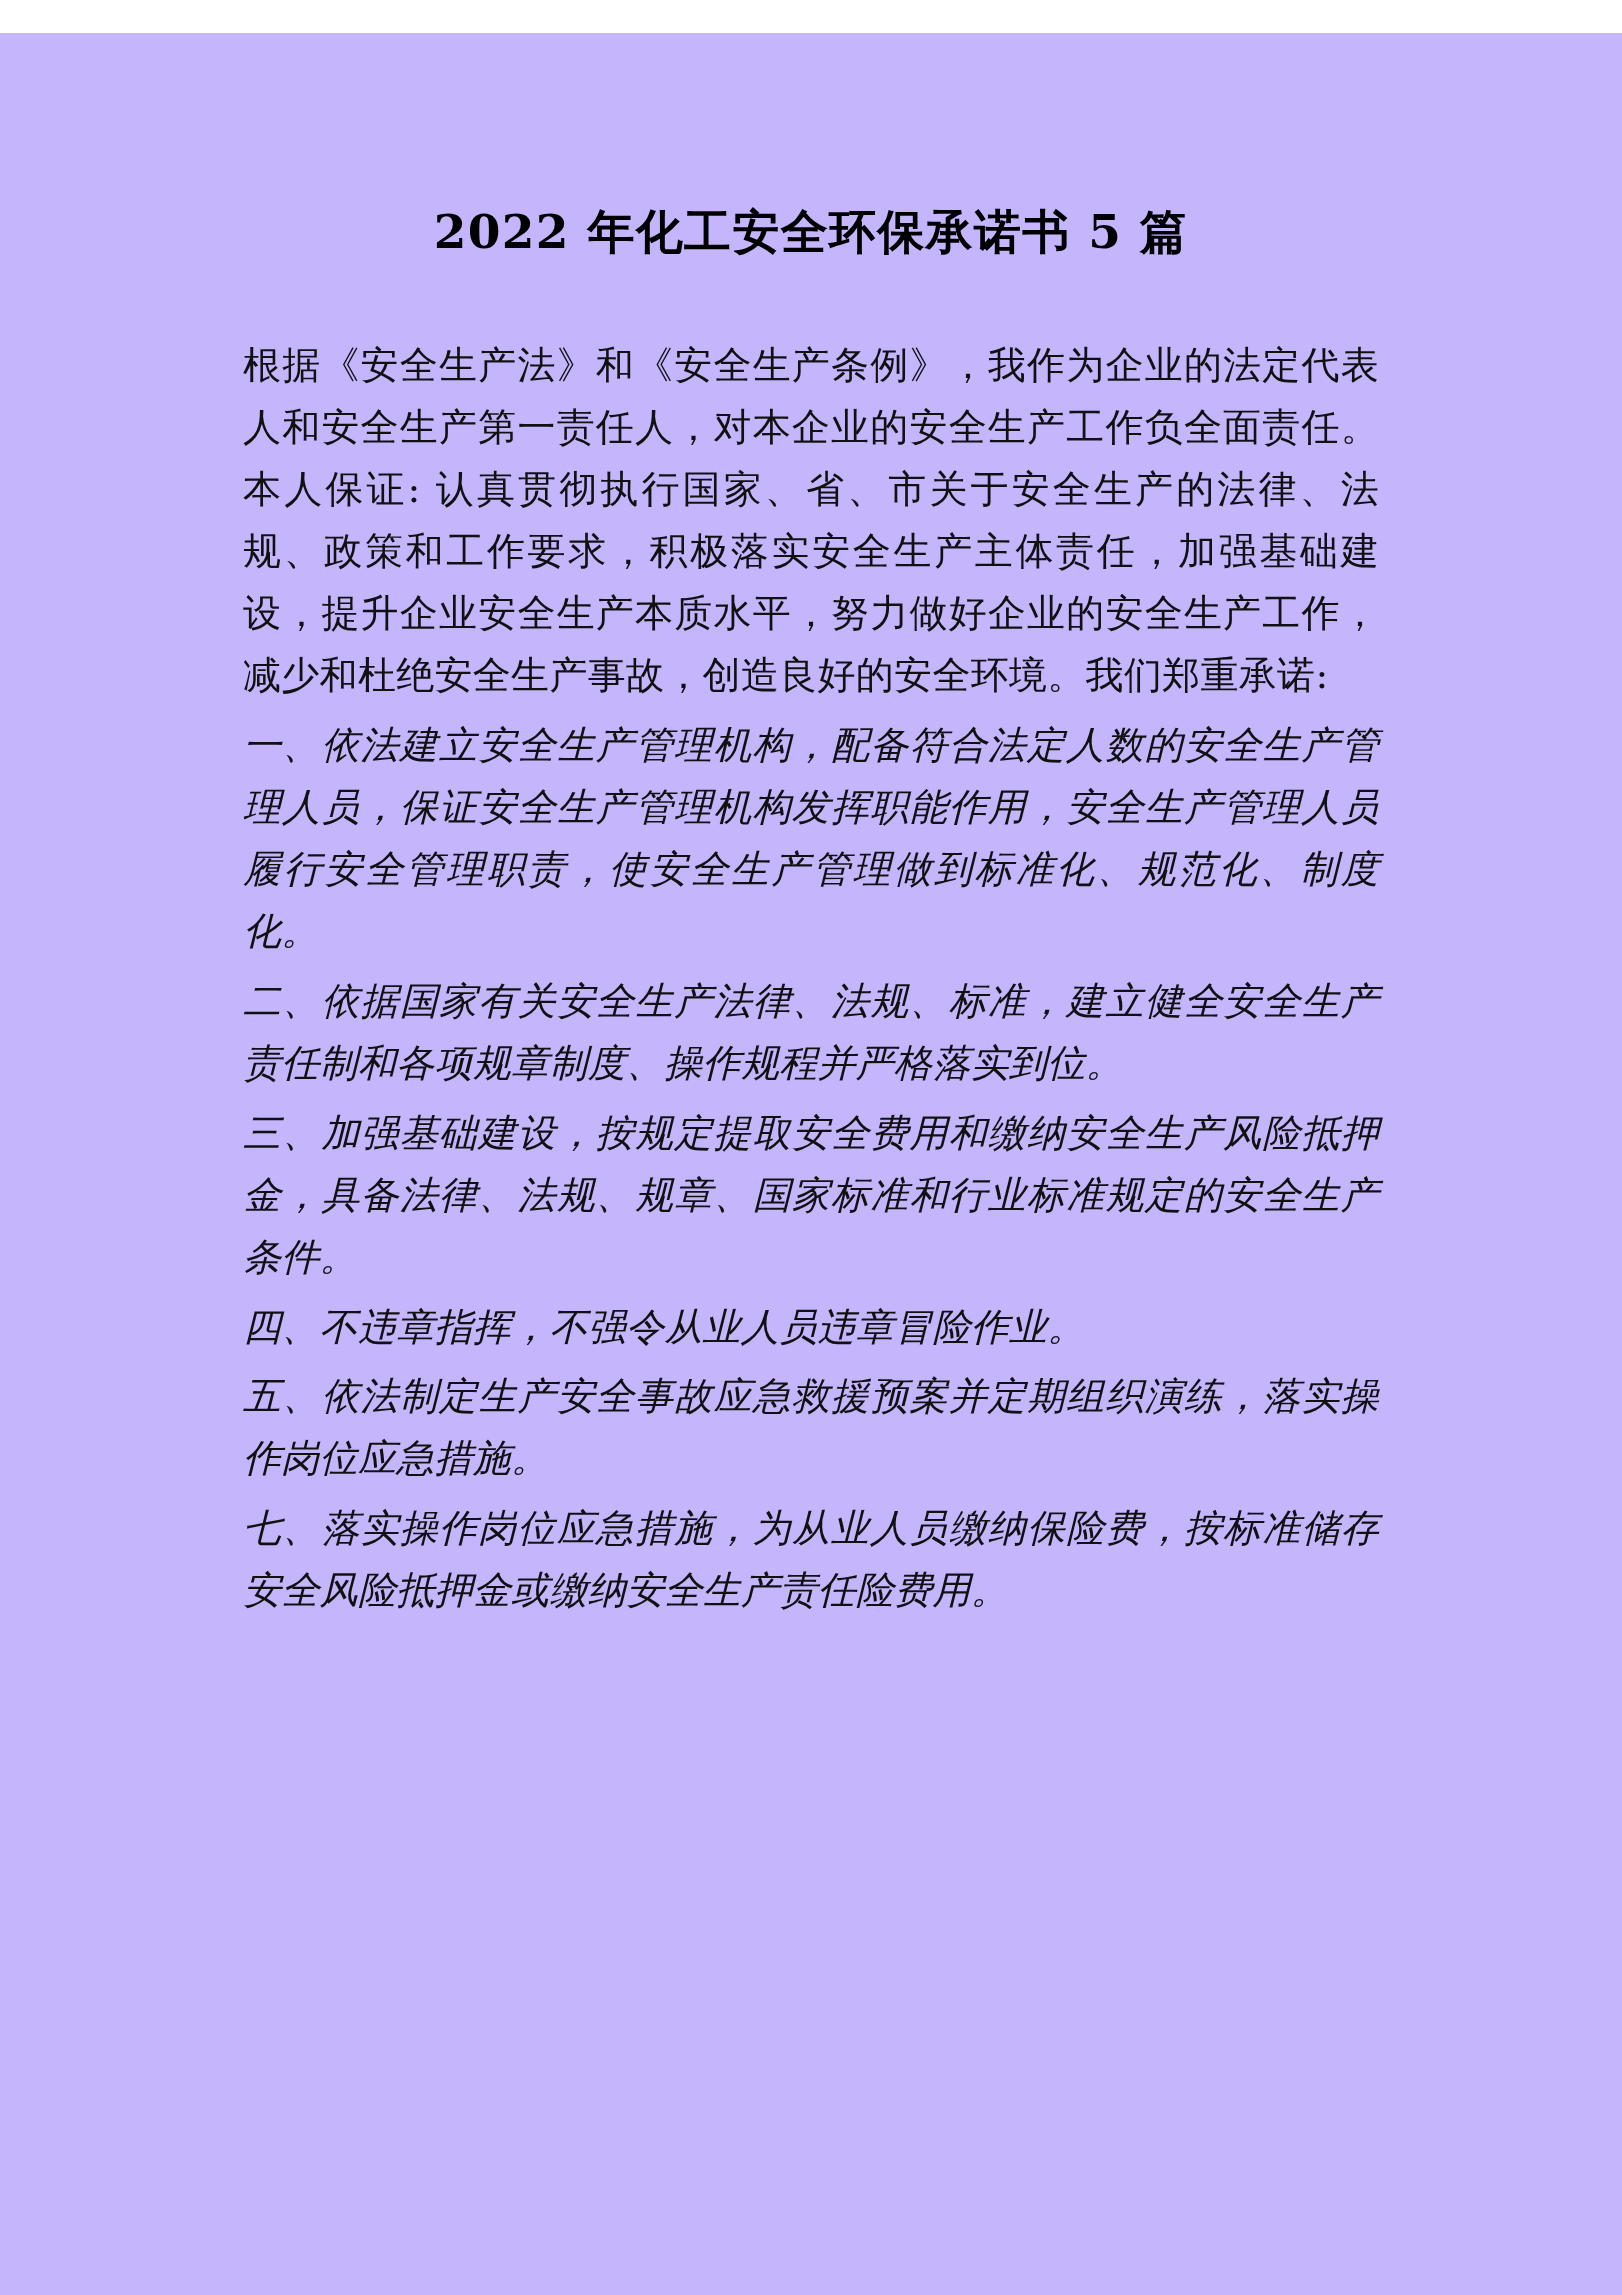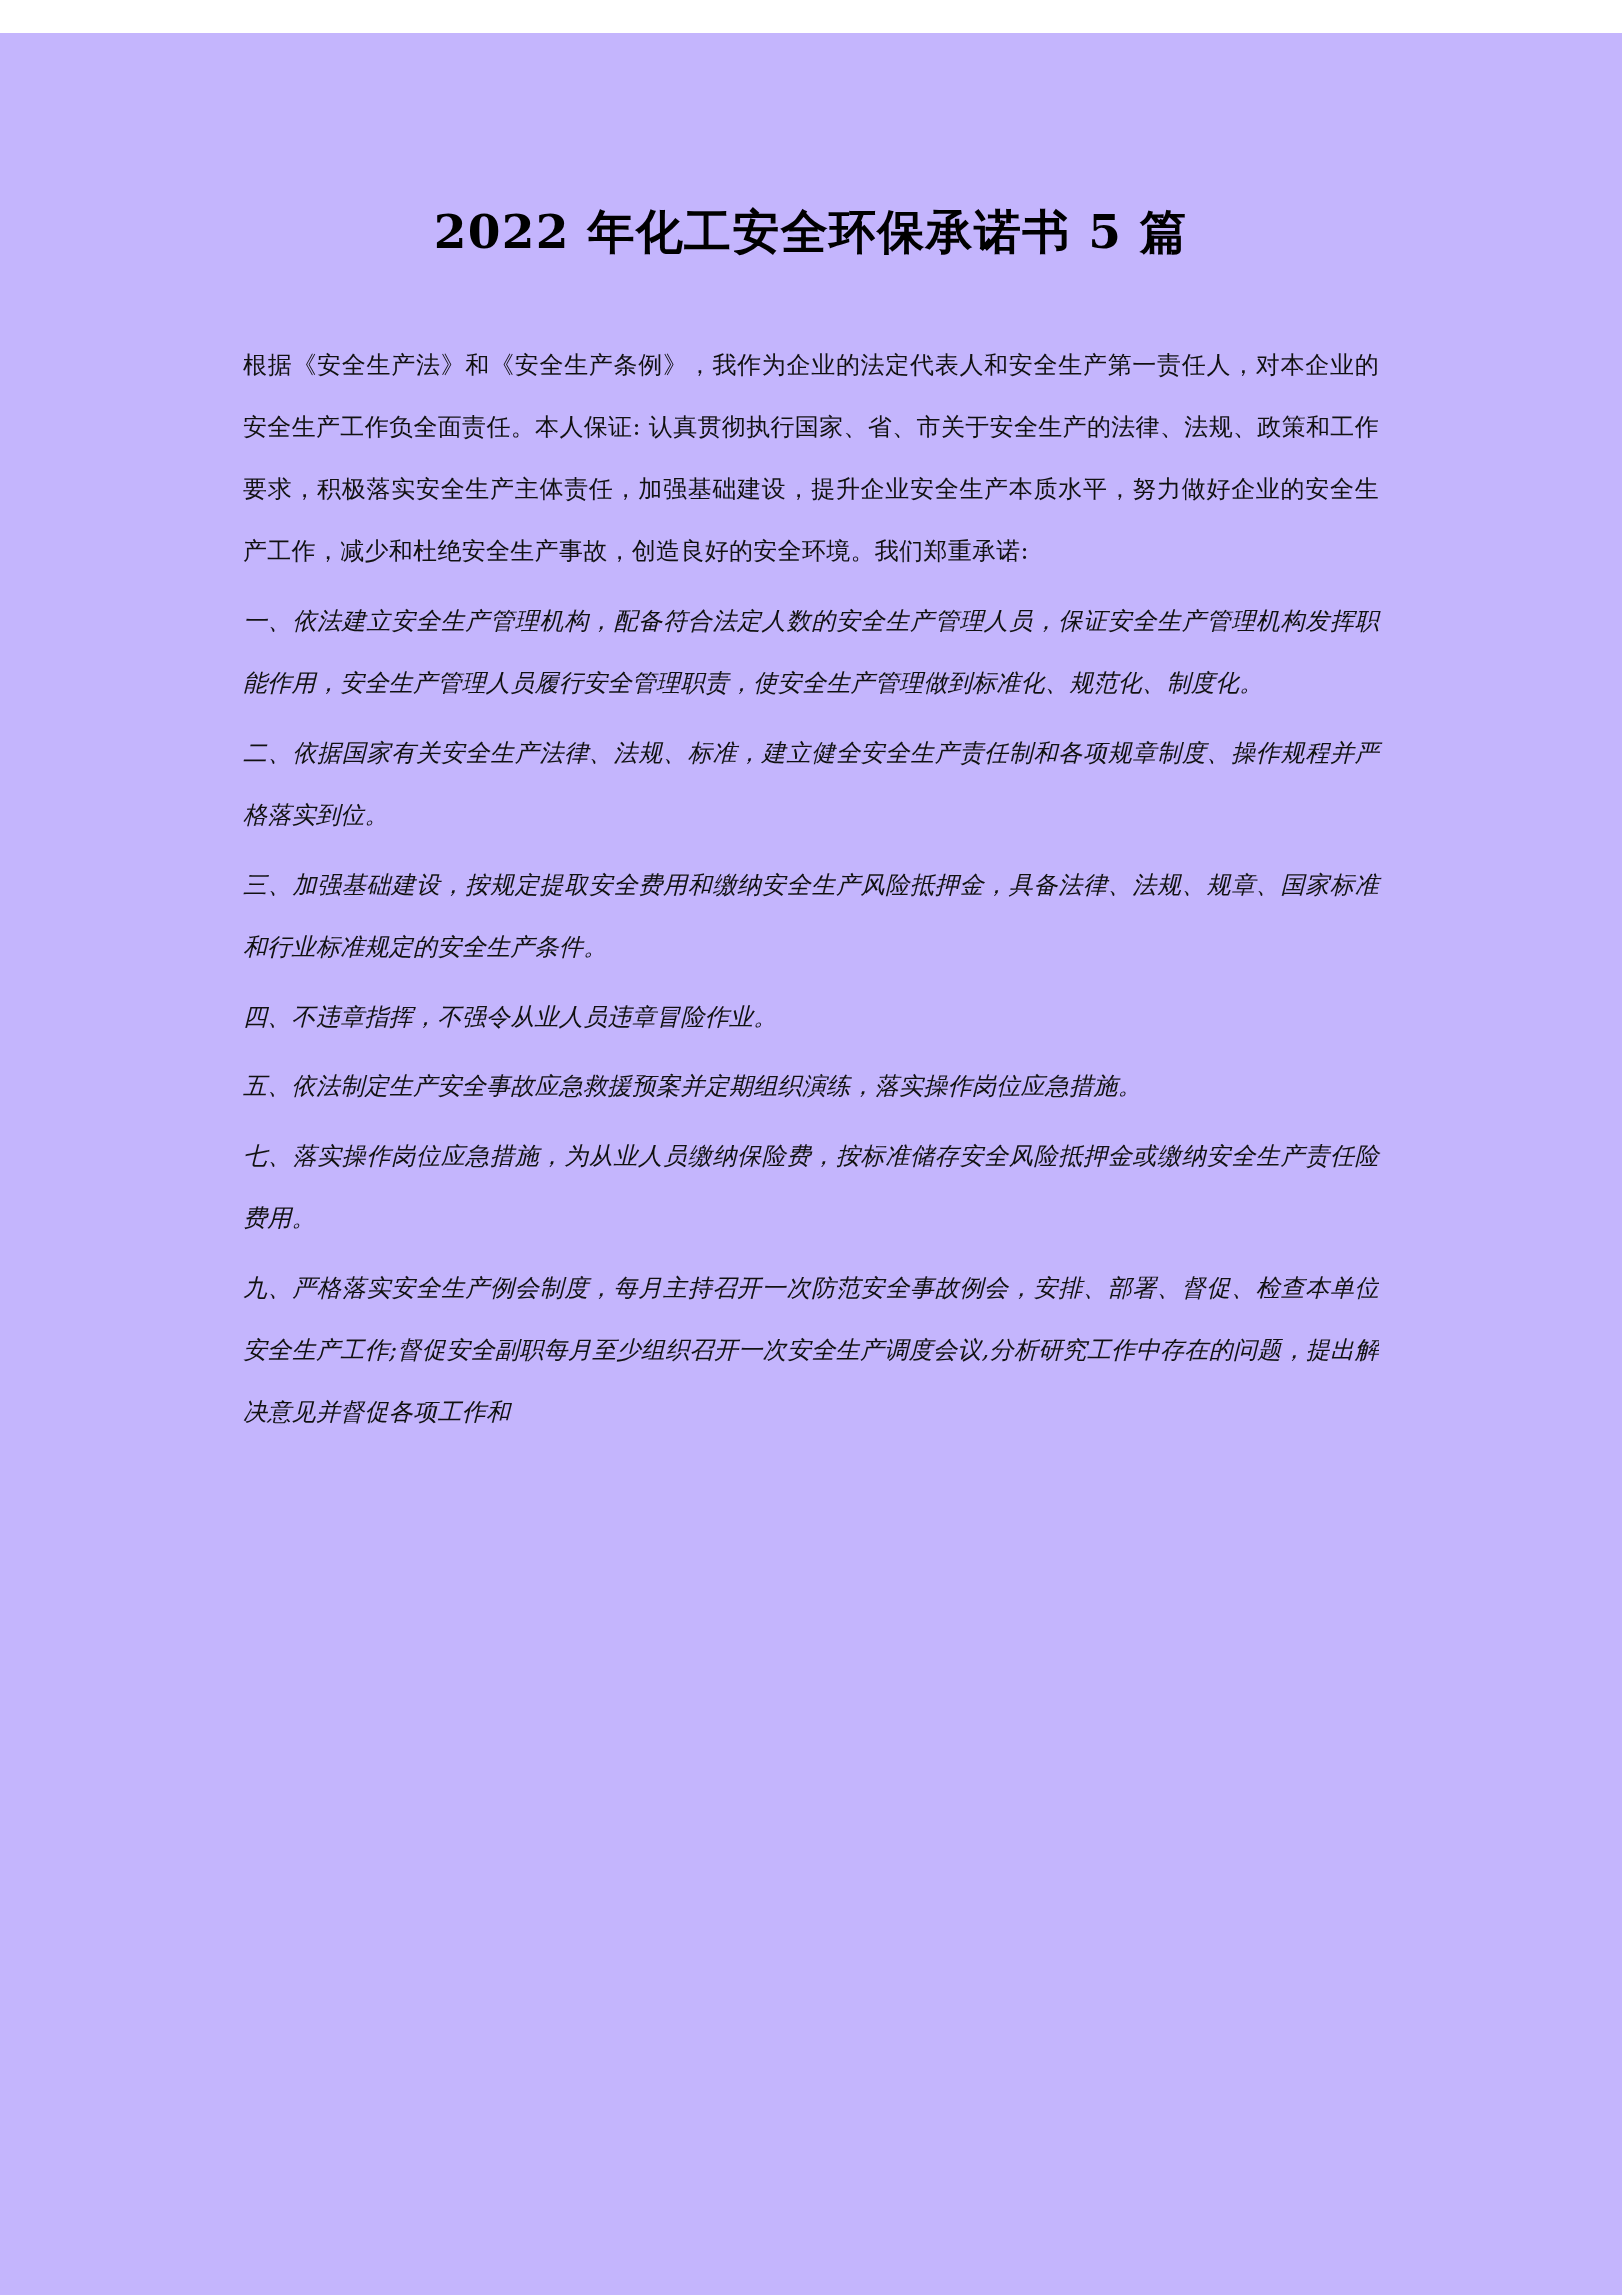--- a/index.html
+++ b/index.html
@@ -51,21 +51,21 @@
   }
 
   .body-block {
     margin-top: 79px;
   }
 
   p.para {
     margin: 0 0 0 0;
     padding: 0;
     font-family: "DejaVu Serif", "Liberation Serif", serif;
-    font-size: 24px;
+    font-size: 38px;
     line-height: 62px;
     text-align: justify;
     text-justify: inter-character;
     text-align-last: left;
     letter-spacing: 0.3px;
     color: #111111;
     word-break: break-all;
     overflow-wrap: anywhere;
   }
 
@@ -98,18 +98,17 @@
       <p class="para">三、加强基础建设，按规定提取安全费用和缴纳安全生产风险抵押金，具备法律、法规、规章、国家标准和行业标准规定的安全生产条件。</p>
 
       <p class="para">四、不违章指挥，不强令从业人员违章冒险作业。</p>
 
       <p class="para">五、依法制定生产安全事故应急救援预案并定期组织演练，落实操作岗位应急措施。</p>
 
 
       <p class="para">七、落实操作岗位应急措施，为从业人员缴纳保险费，按标准储存安全风险抵押金或缴纳安全生产责任险费用。</p>
 
 
-      <p class="para cut-off">九、严格落实安全生产例会制度，每月主持召开一次防范安全事故例会，安排、部署、督促、检查本单位安全生产工作;督促安全副职每月至少组织召开一次安全生产调度会议,分析研究工作中存在的问题，提出解决意见并督促各项工作和</p>
 
     </div>
   </div>
 </div>
 
 
 </body></html>

